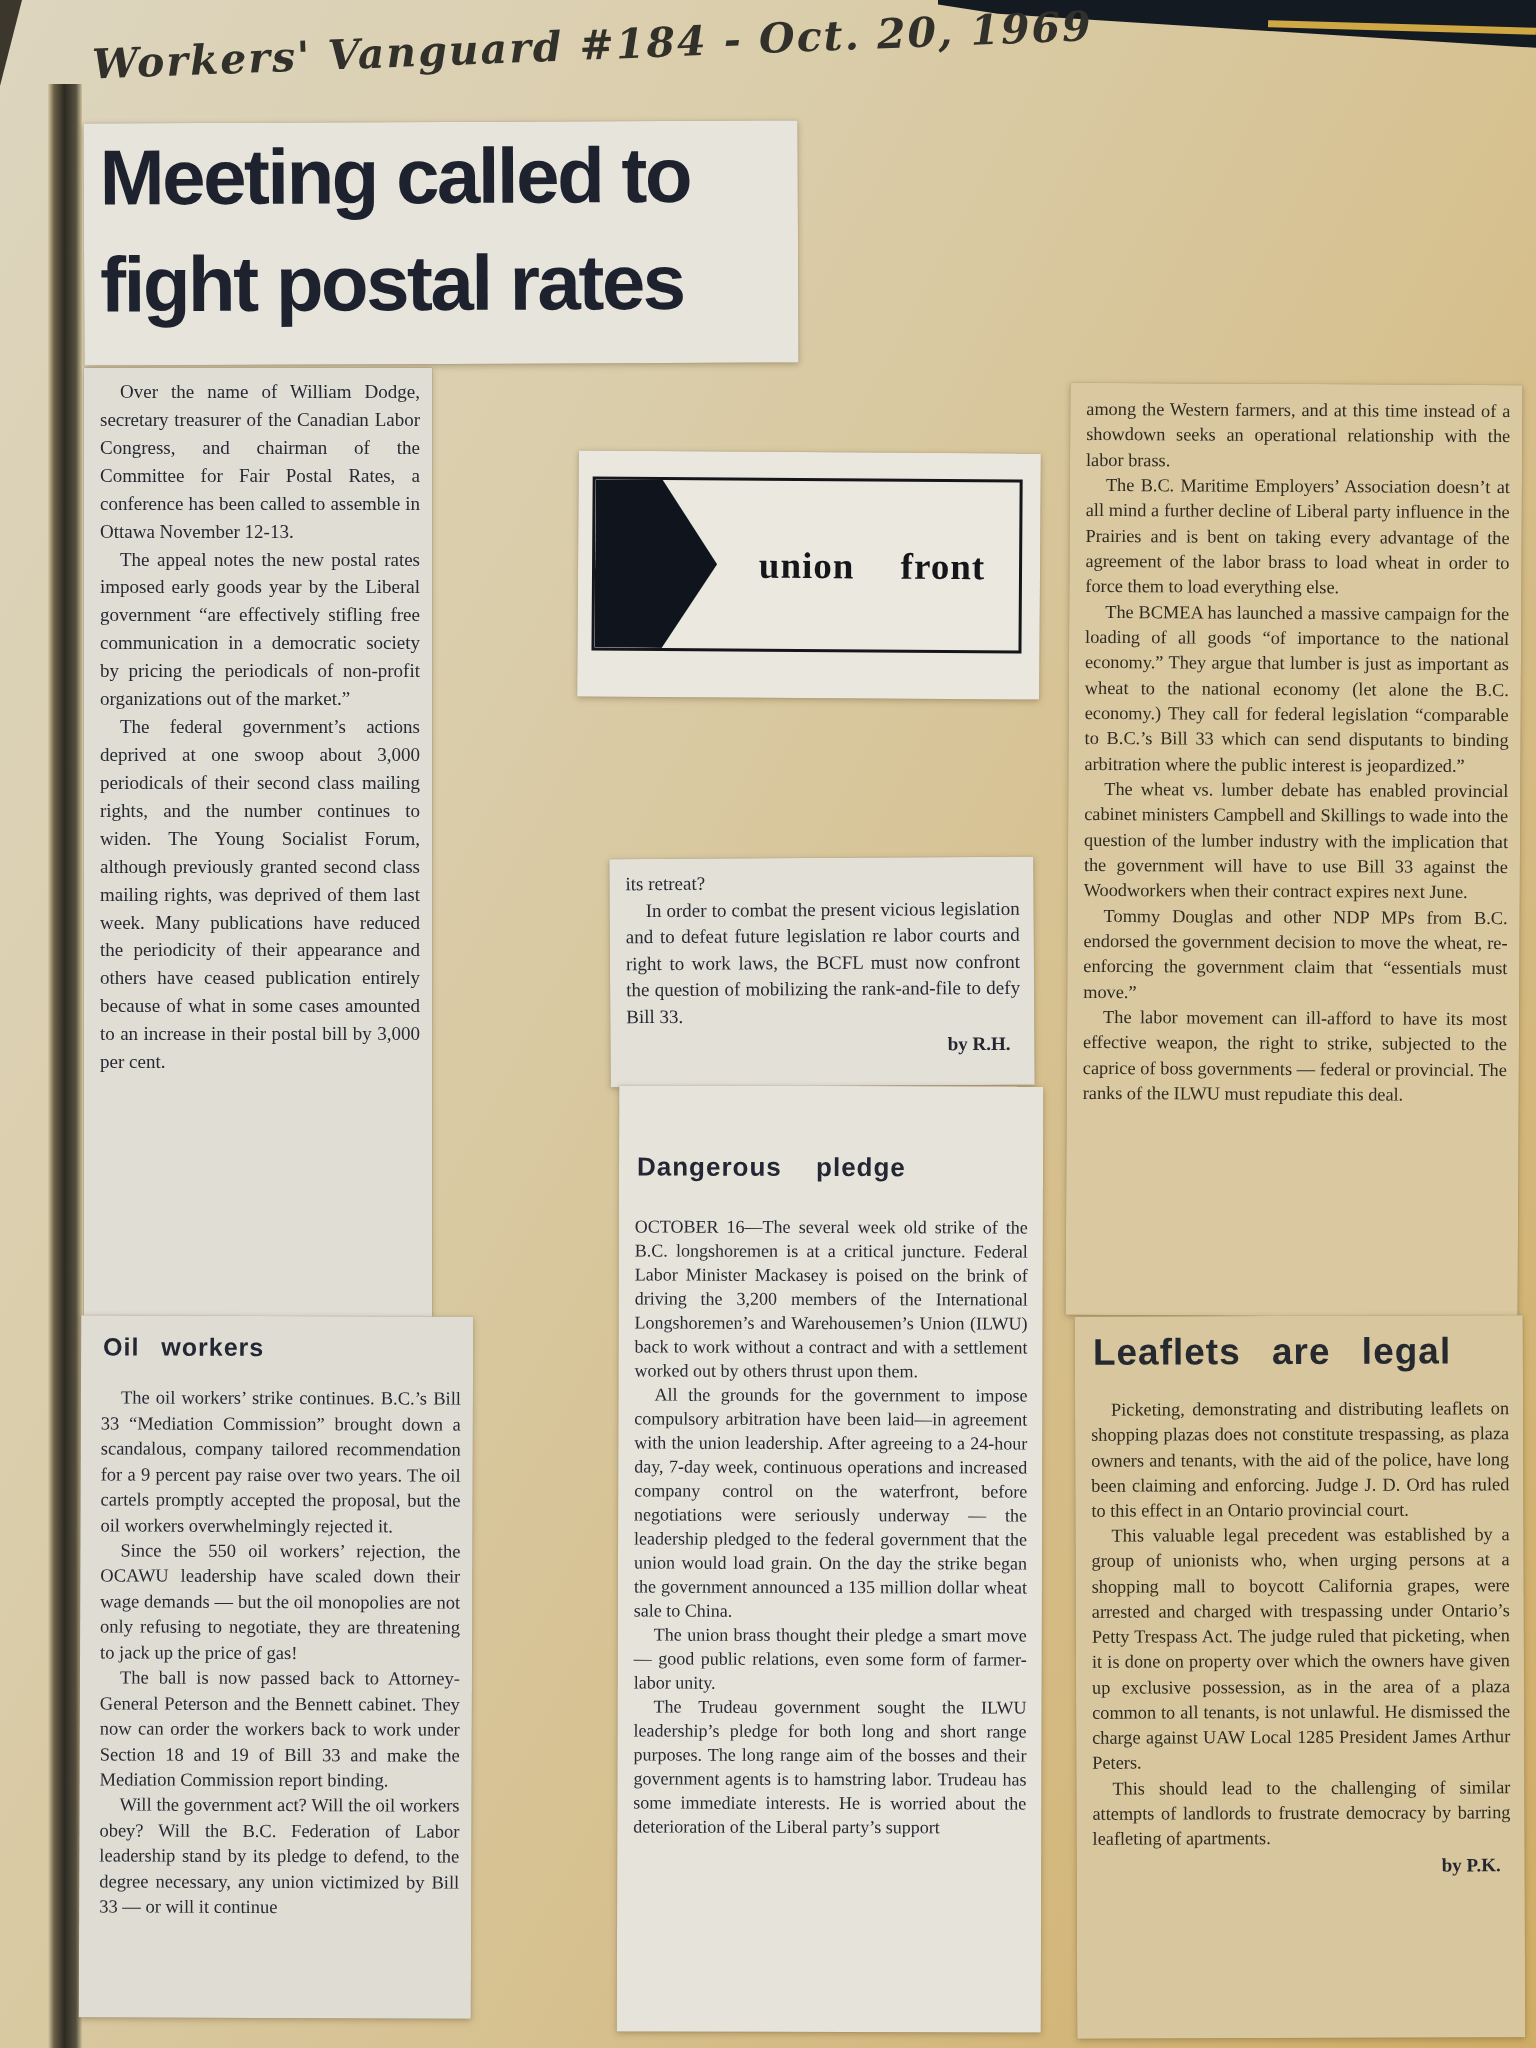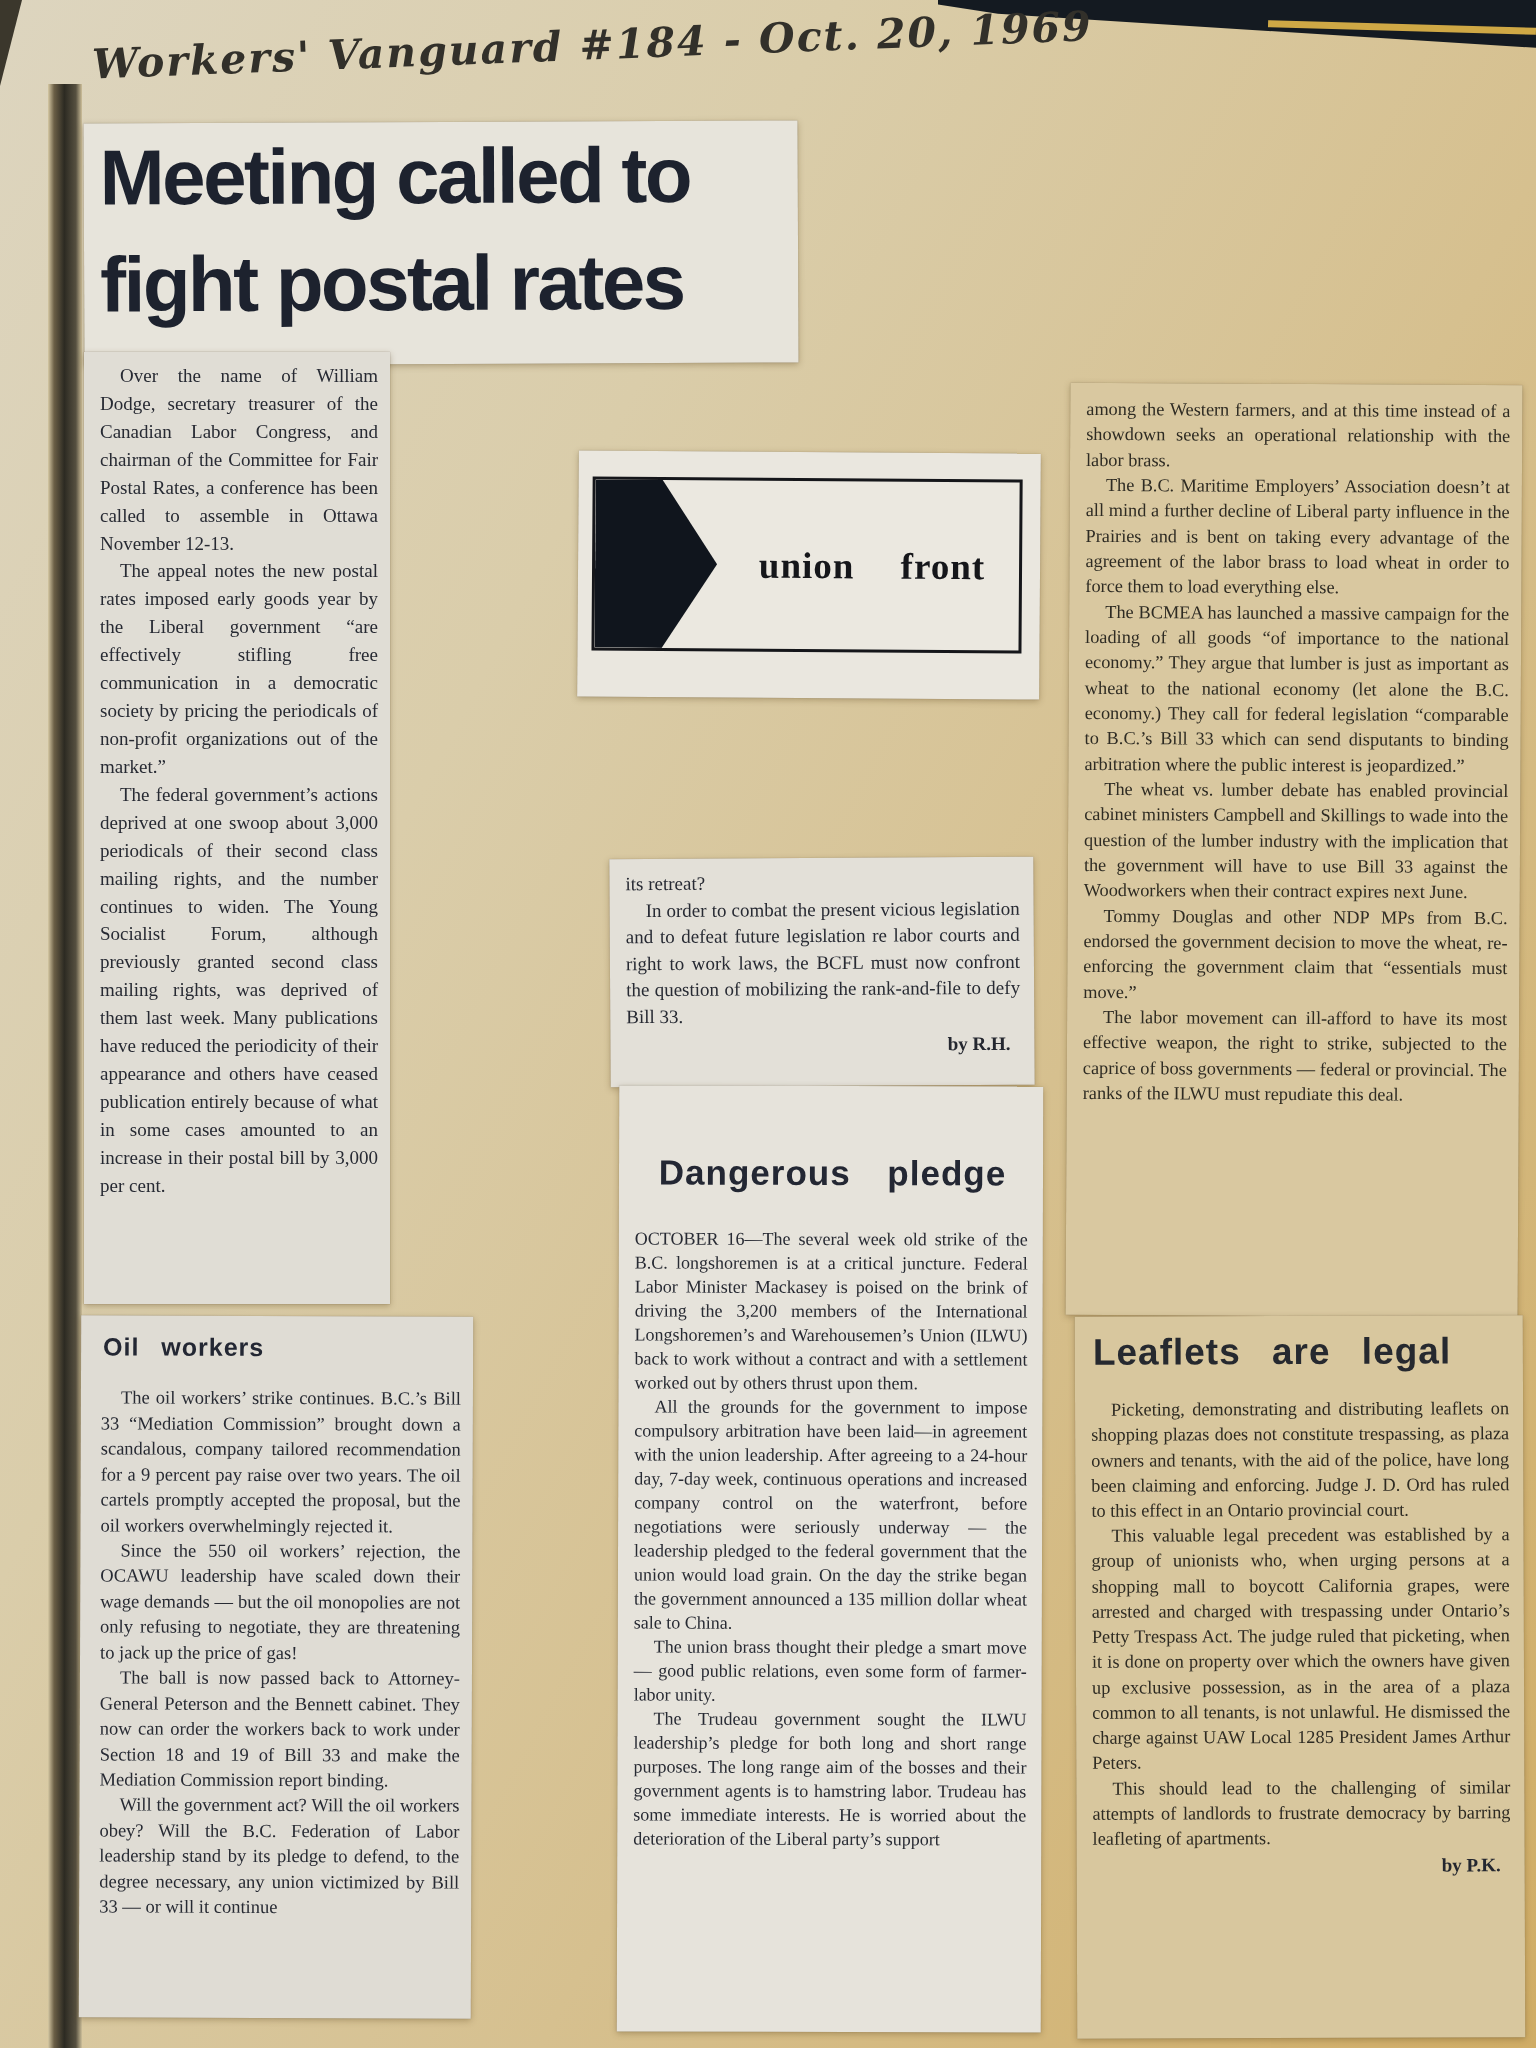--- a/index.html
+++ b/index.html
@@ -20,21 +20,21 @@
     font-family:"DejaVu Serif", serif;font-style:italic;font-weight:bold;
     font-size:41px;letter-spacing:2px;color:#32302a;transform:rotate(-2.2deg);white-space:nowrap;}
 
   
   #headline-clip{left:84px;top:122px;width:714px;height:242px;background:#e7e4db;transform:rotate(-.25deg);}
   #headline-clip .hl{font-family:"Liberation Sans", sans-serif;font-weight:bold;
     font-size:78px;line-height:1.34;letter-spacing:-2.5px;color:#1d222e;
     padding:2px 0 0 16px;display:block;white-space:nowrap;}
 
   
-  #left-col{left:84px;top:352px;width:306px;height:952px;background:#e0ddd5;}
+  #left-col{left:84px;top:368px;width:348px;height:952px;background:#e0ddd5;}
   #left-col .inner{padding:10px 12px 0 16px;font-size:19px;line-height:1.47;}
 
   #oil-clip{left:80px;top:1316px;width:392px;height:702px;background:#dfdcd4;transform:rotate(.2deg);}
   #oil-clip .inner{padding:8px 12px 0 20px;font-size:18.5px;line-height:1.375;}
   .sub-head{font-family:"Liberation Sans", sans-serif;font-weight:bold;color:#232733;
     font-size:25px;letter-spacing:1px;word-spacing:14px;margin:6px 0 22px 2px;}
 
   
   #unionfront-clip{left:578px;top:452px;width:462px;height:246px;background:#eae7df;transform:rotate(.4deg);}
   #uf-box{position:absolute;left:14px;top:26px;width:424px;height:168px;border:3px solid #15161a;background:#ebe8e0;}
@@ -44,21 +44,21 @@
   #uf-label{position:absolute;left:130px;top:0;right:0;height:100%;display:flex;align-items:center;justify-content:center;
     font-family:"Liberation Serif", serif;font-weight:bold;font-size:37px;letter-spacing:1px;word-spacing:36px;color:#15161a;}
 
   
   #retreat-clip{left:610px;top:858px;width:424px;height:228px;background:#e3e0d8;transform:rotate(-.35deg);}
   #retreat-clip .inner{padding:12px 14px 0 16px;font-size:19px;line-height:1.4;}
   .byline{text-align:right;font-weight:bold;color:#24272f;margin:2px 10px 0 0;font-size:19px;}
 
   #dangerous-clip{left:618px;top:1086px;width:424px;height:946px;background:#e6e3db;transform:rotate(.15deg);}
   #dangerous-clip .inner{padding:64px 15px 0 16px;font-size:18px;line-height:1.335;}
-  #dangerous-clip .sub-head{font-size:35px;word-spacing:26px;margin:0 0 30px 2px;text-align:center;}
+  #dangerous-clip .sub-head{font-size:26px;word-spacing:26px;margin:0 0 30px 2px;}
 
   
   #righttop-clip{left:1068px;top:384px;width:452px;height:932px;background:#d9c8a0;transform:rotate(.3deg);}
   #righttop-clip .inner{padding:14px 12px 0 16px;font-size:18.3px;line-height:1.385;}
   #righttop-clip p{color:#2e2b23;}
 
   #leaflets-clip{left:1076px;top:1316px;width:448px;height:722px;background:#d8c79e;transform:rotate(-.2deg);}
   #leaflets-clip .inner{padding:8px 14px 0 16px;font-size:18.3px;line-height:1.38;}
   #leaflets-clip p{color:#2e2b23;}
   #leaflets-clip .sub-head{font-size:37px;word-spacing:20px;margin:2px 0 20px 2px;color:#26292f;}

